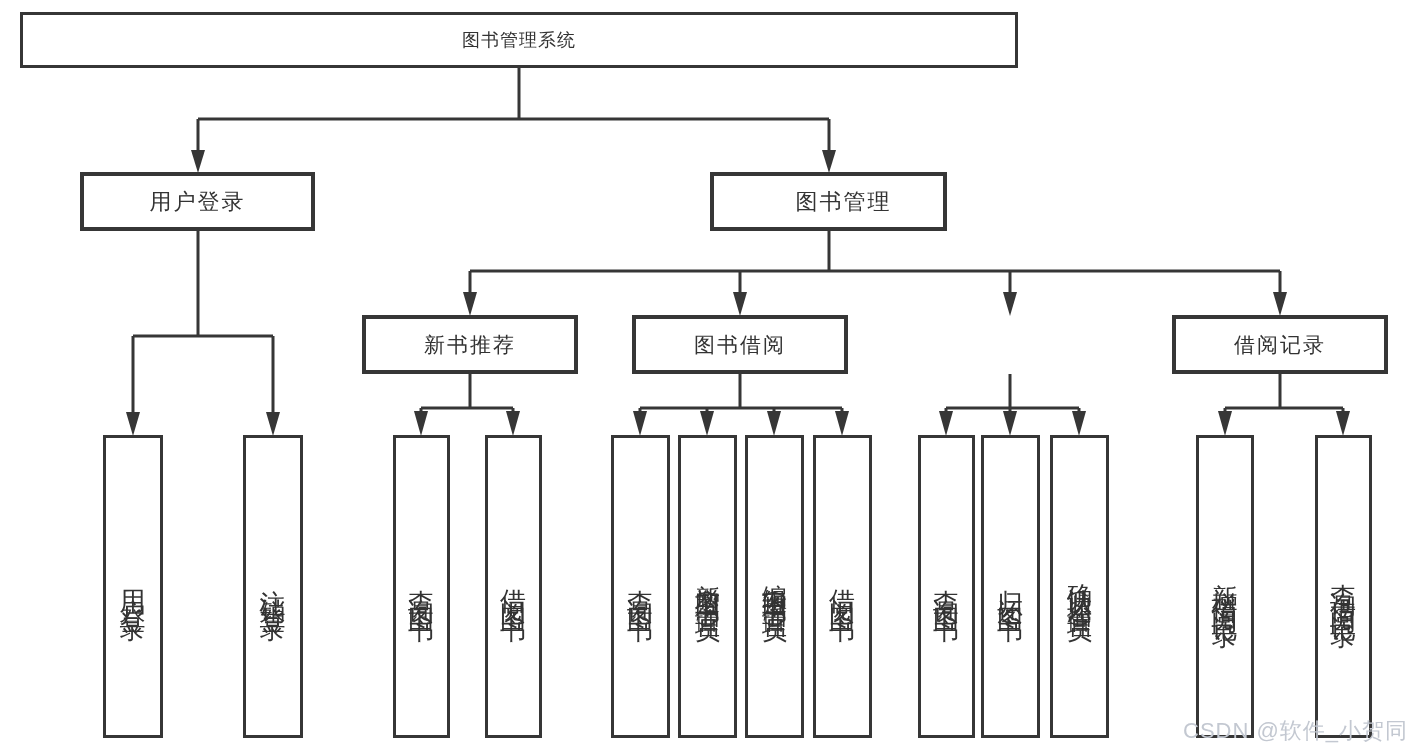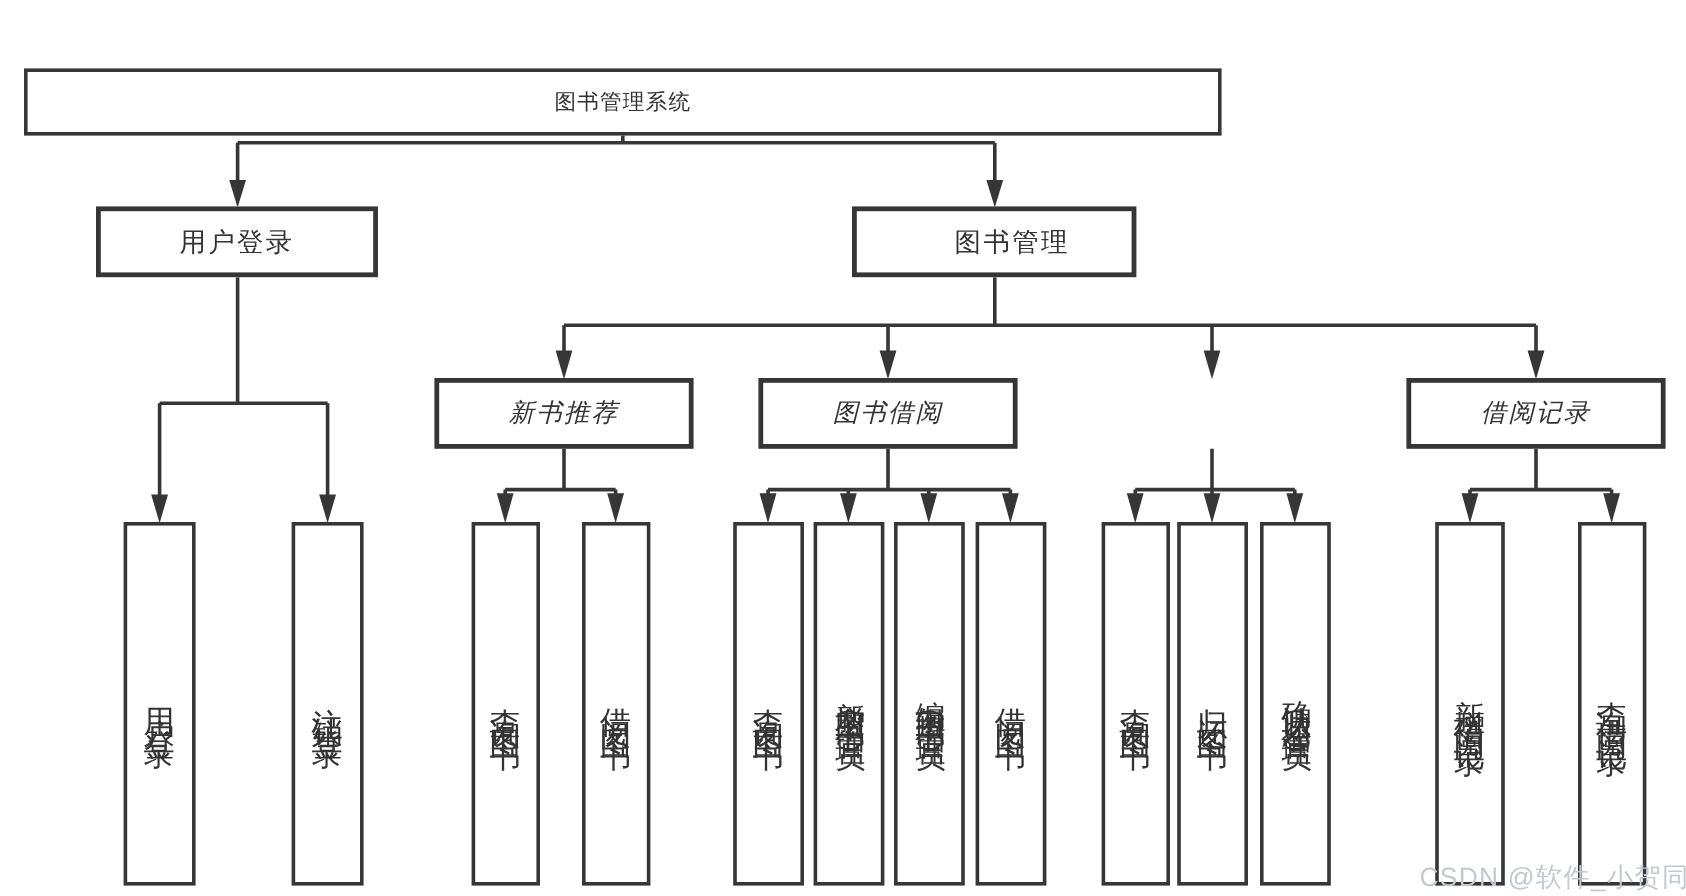--- a/index.html
+++ b/index.html
@@ -21,22 +21,22 @@
     box-sizing: border-box;
     background: #ffffff;
     border: 3px solid #363636;
     color: #333333;
     display: flex;
     align-items: center;
     justify-content: center;
     line-height: 1;
   }
   .hbox { border-width: 4px; font-size: 22px; letter-spacing: 2px; }
-  .rootbox { border-width: 3px; font-size: 18px; letter-spacing: 1px; margin-top: 45px; }
-  .l3box { font-size: 21px; font-style: italic; }
+  .rootbox { border-width: 3px; font-size: 18px; letter-spacing: 1px; }
+  .l3box { font-size: 21px; }
   .vbox {
     border-width: 3px;
     writing-mode: vertical-rl;
     text-orientation: mixed;
     font-size: 26px;
     letter-spacing: 9px;
   }
   .watermark {
     position: absolute;
     left: 1183px;

